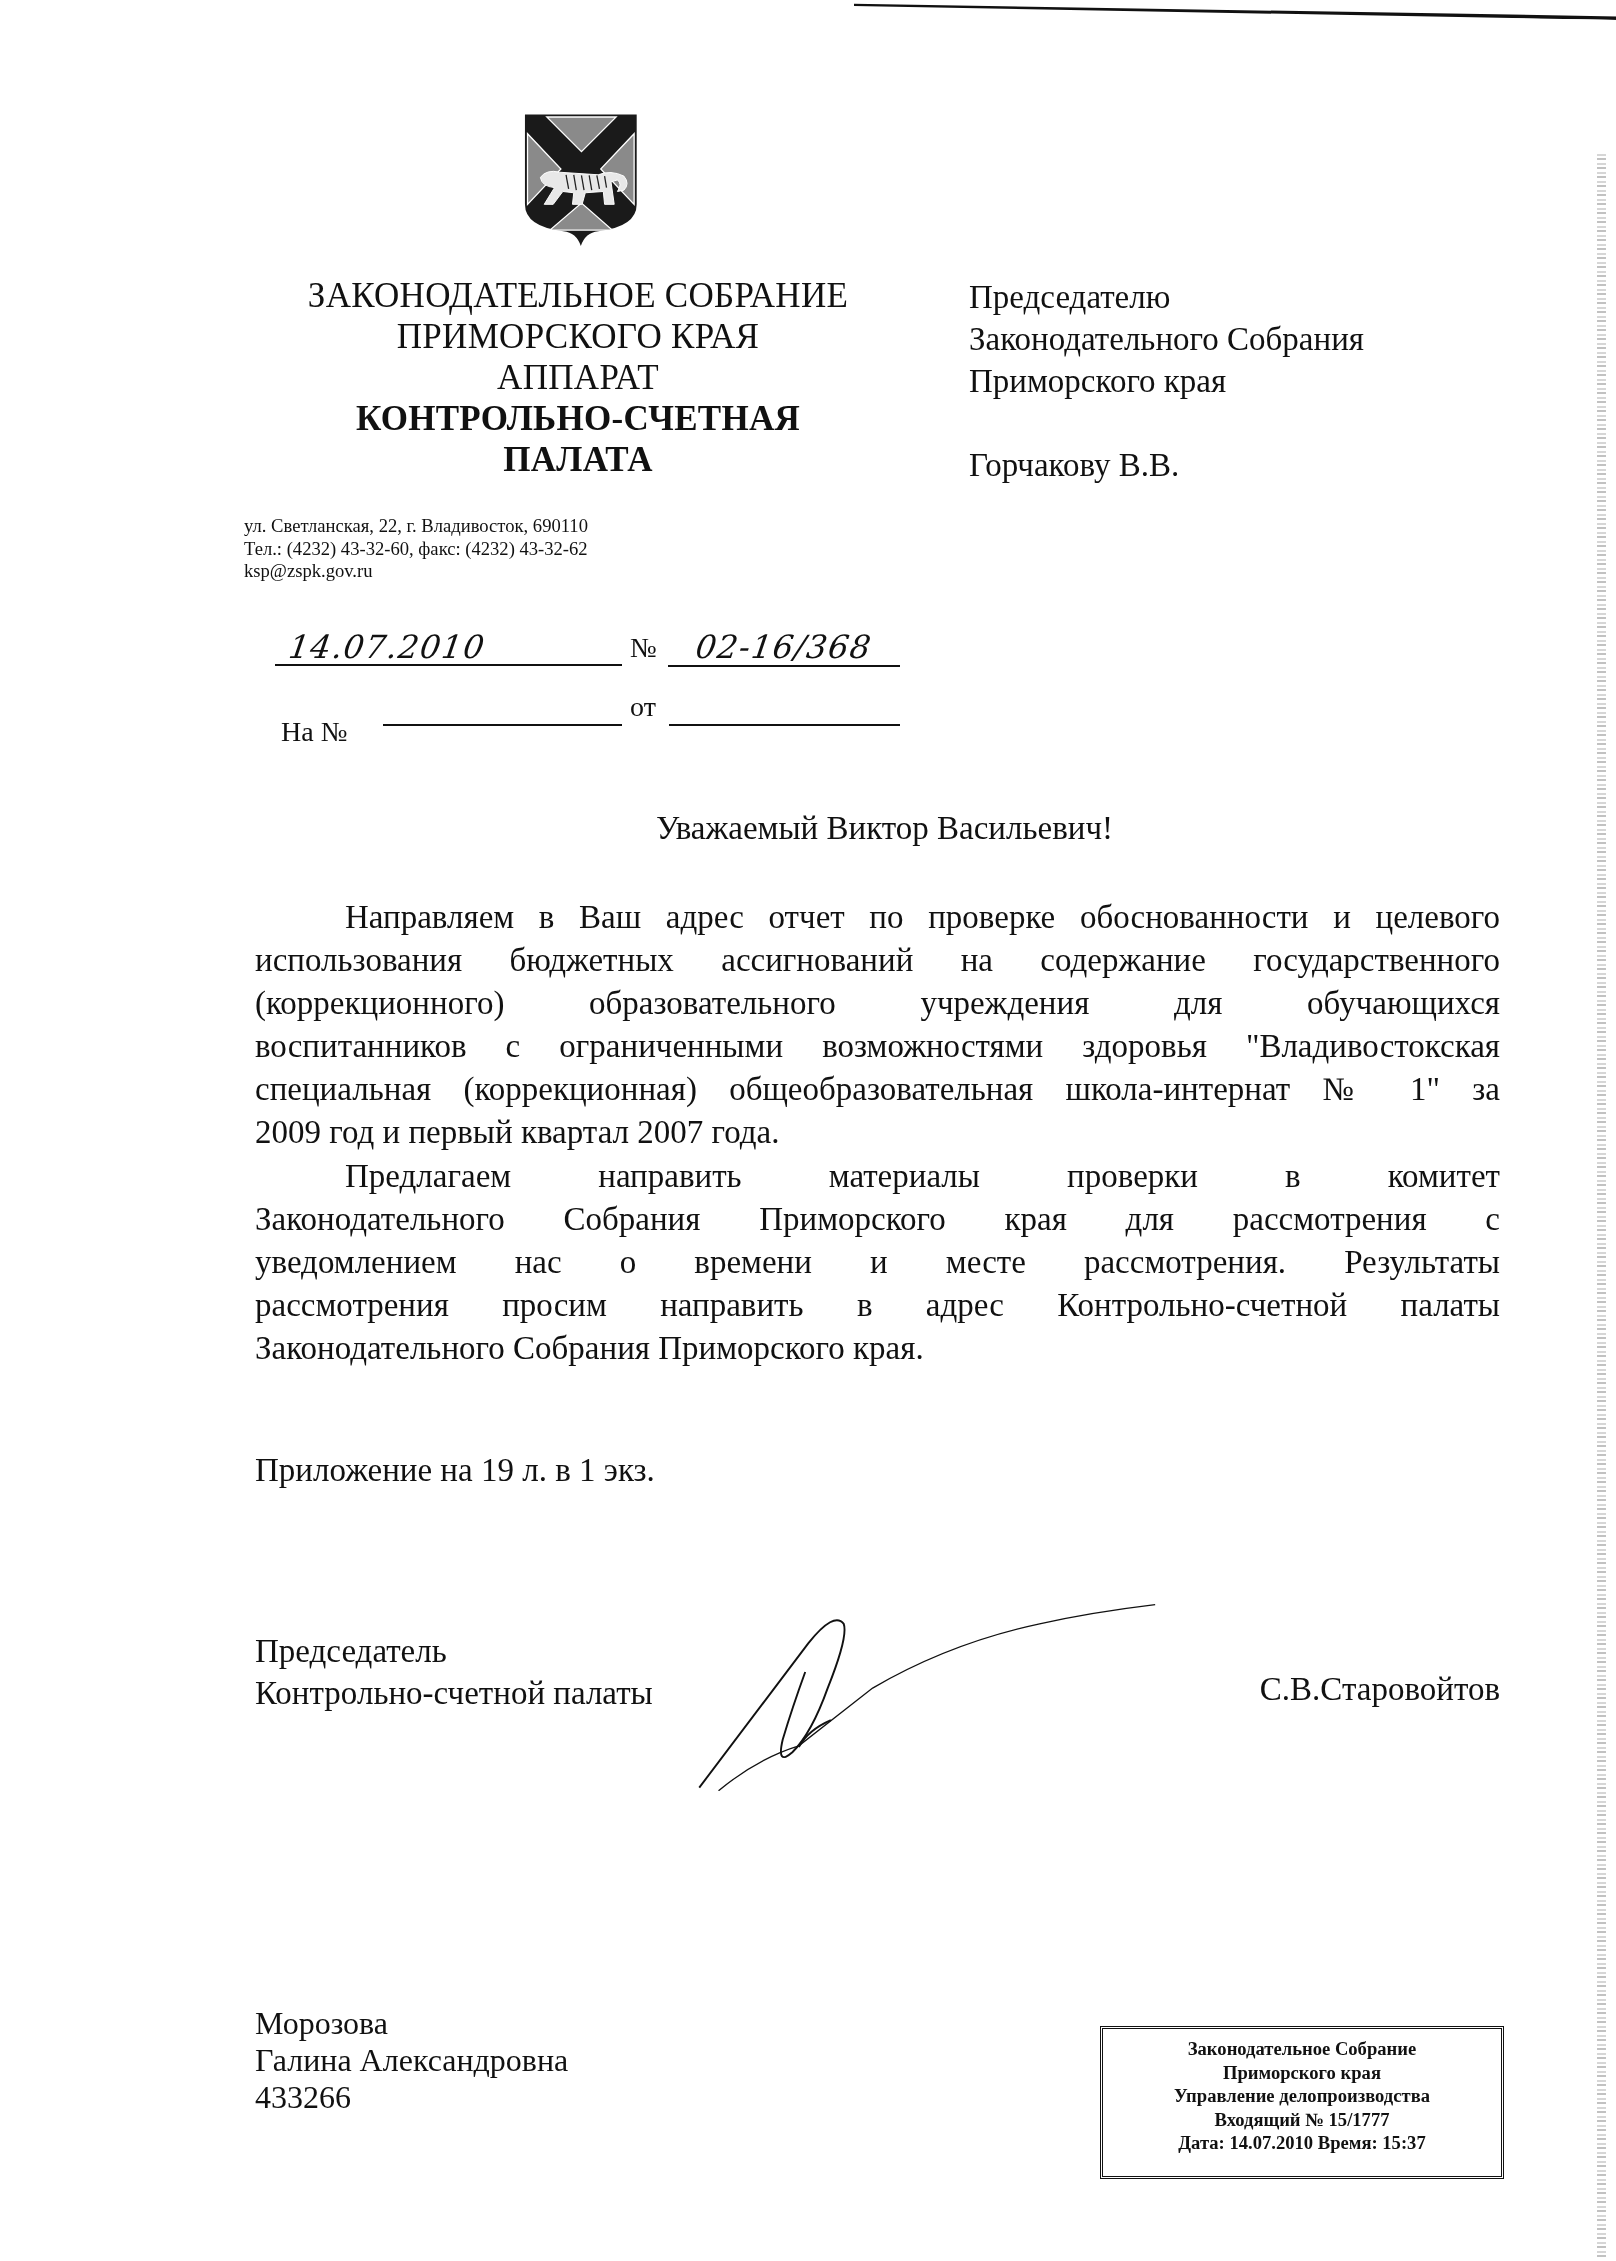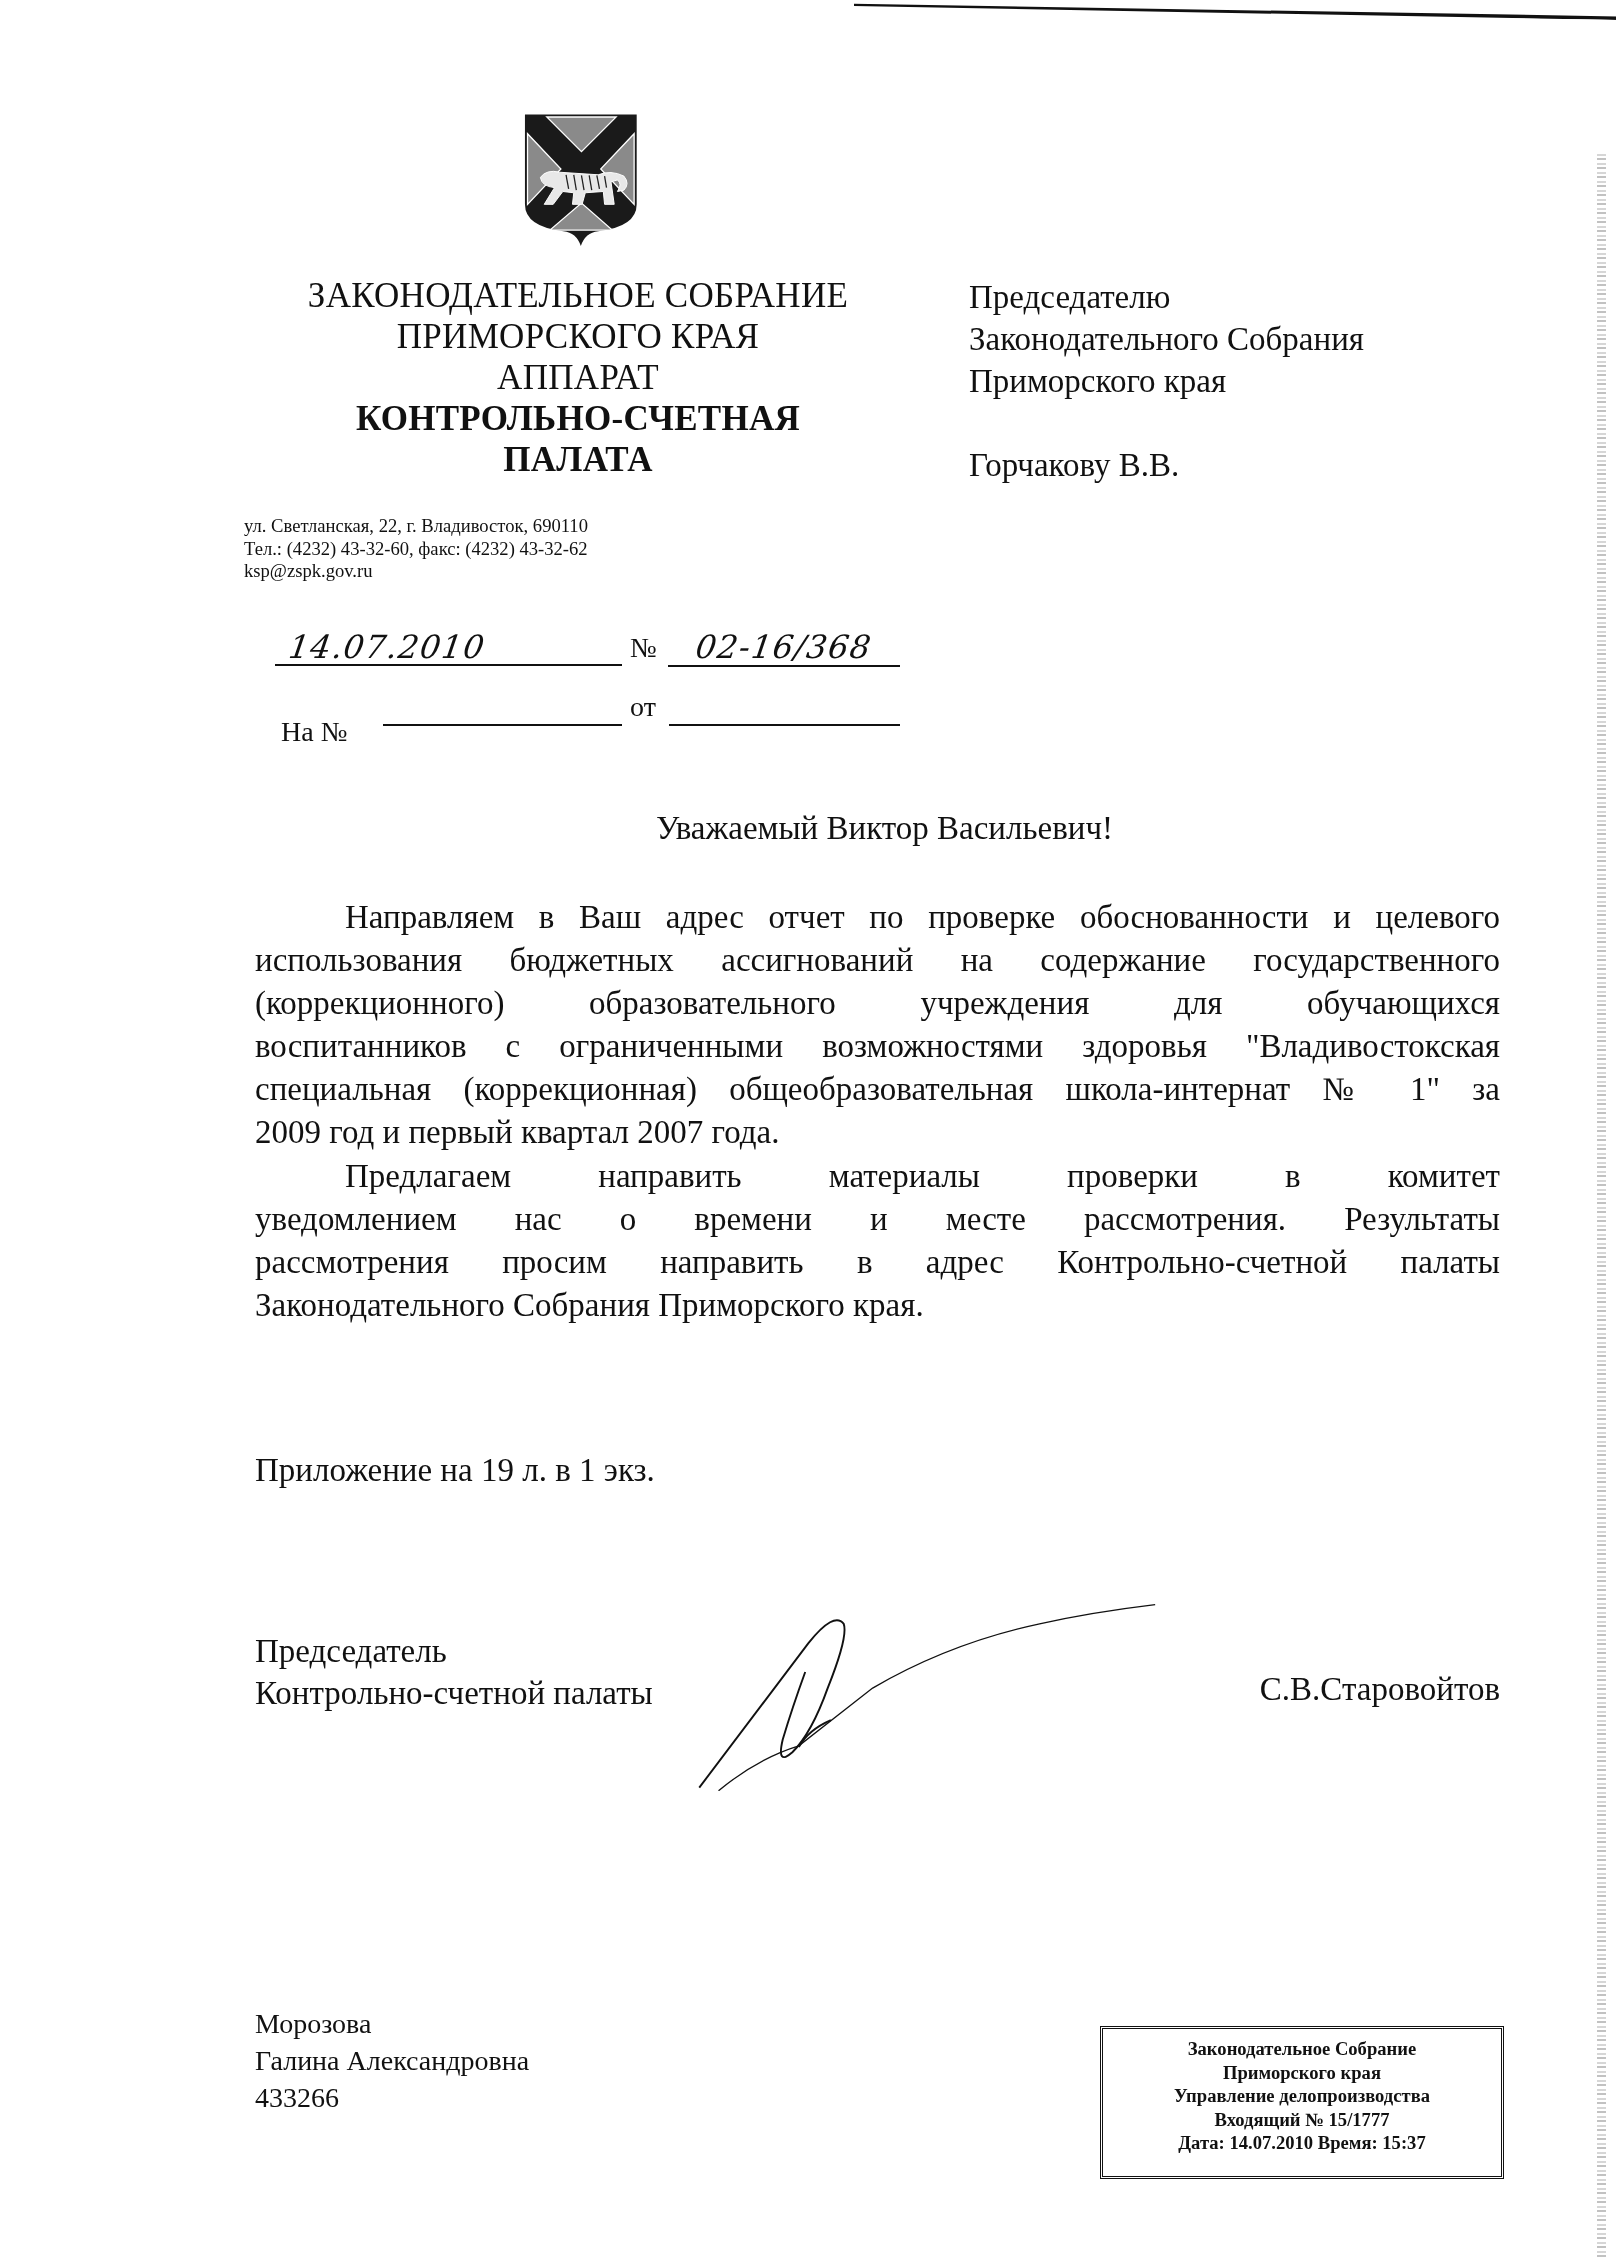--- a/index.html
+++ b/index.html
@@ -49,21 +49,21 @@
       position: absolute; left: 255px; width: 1245px; font-size: 33px; line-height: 43px;
       text-align: justify; text-align-last: left;
     }
     .para .line { display: block; text-align: justify; text-align-last: justify; }
     .para .line.last { text-align-last: left; }
     .para .line.indent { text-indent: 90px; }
     .attach { position: absolute; left: 255px; top: 1452px; font-size: 33px; }
     .signer { position: absolute; left: 255px; top: 1630px; font-size: 33px; line-height: 42px; }
     .signer-name { position: absolute; right: 117px; top: 1671px; font-size: 33px; }
     .signature { position: absolute; left: 680px; top: 1598px; width: 488px; height: 193px; }
-    .executor { position: absolute; left: 255px; top: 2005px; font-size: 28px; line-height: 37px; }
+    .executor { position: absolute; left: 255px; top: 2005px; font-size: 32px; line-height: 37px; }
     
     .stamp {
       position: absolute; left: 1100px; top: 2026px; width: 404px; height: 153px;
       border: 3.2px double #111; box-sizing: border-box; text-align: center;
       font-weight: bold; font-size: 18.6px; line-height: 21px; padding-top: 9px;
     }
     .stamp div { margin-bottom: 2.6px; }
   </style>
 </head>
 <body>
@@ -125,20 +125,21 @@
   <span class="line indent">Направляем в Ваш адрес отчет по проверке обоснованности и целевого</span>
   <span class="line">использования бюджетных ассигнований на содержание государственного</span>
   <span class="line">(коррекционного) образовательного учреждения для обучающихся</span>
   <span class="line">воспитанников с ограниченными возможностями здоровья "Владивостокская</span>
   <span class="line">специальная (коррекционная) общеобразовательная школа-интернат № 1" за</span>
   <span class="line last">2009 год и первый квартал 2007 года.</span>
 </div>
 
 <div class="para" style="top:1155px;">
   <span class="line indent">Предлагаем направить материалы проверки в комитет</span>
+  <span class="line">Законодательного Собрания Приморского края для рассмотрения с</span>
   <span class="line">уведомлением нас о времени и месте рассмотрения. Результаты</span>
   <span class="line">рассмотрения просим направить в адрес Контрольно-счетной палаты</span>
   <span class="line last">Законодательного Собрания Приморского края.</span>
 </div>
 
 <div class="attach">Приложение на 19 л. в 1 экз.</div>
 
 <div class="signer">
   <div>Председатель</div>
   <div>Контрольно-счетной палаты</div>

